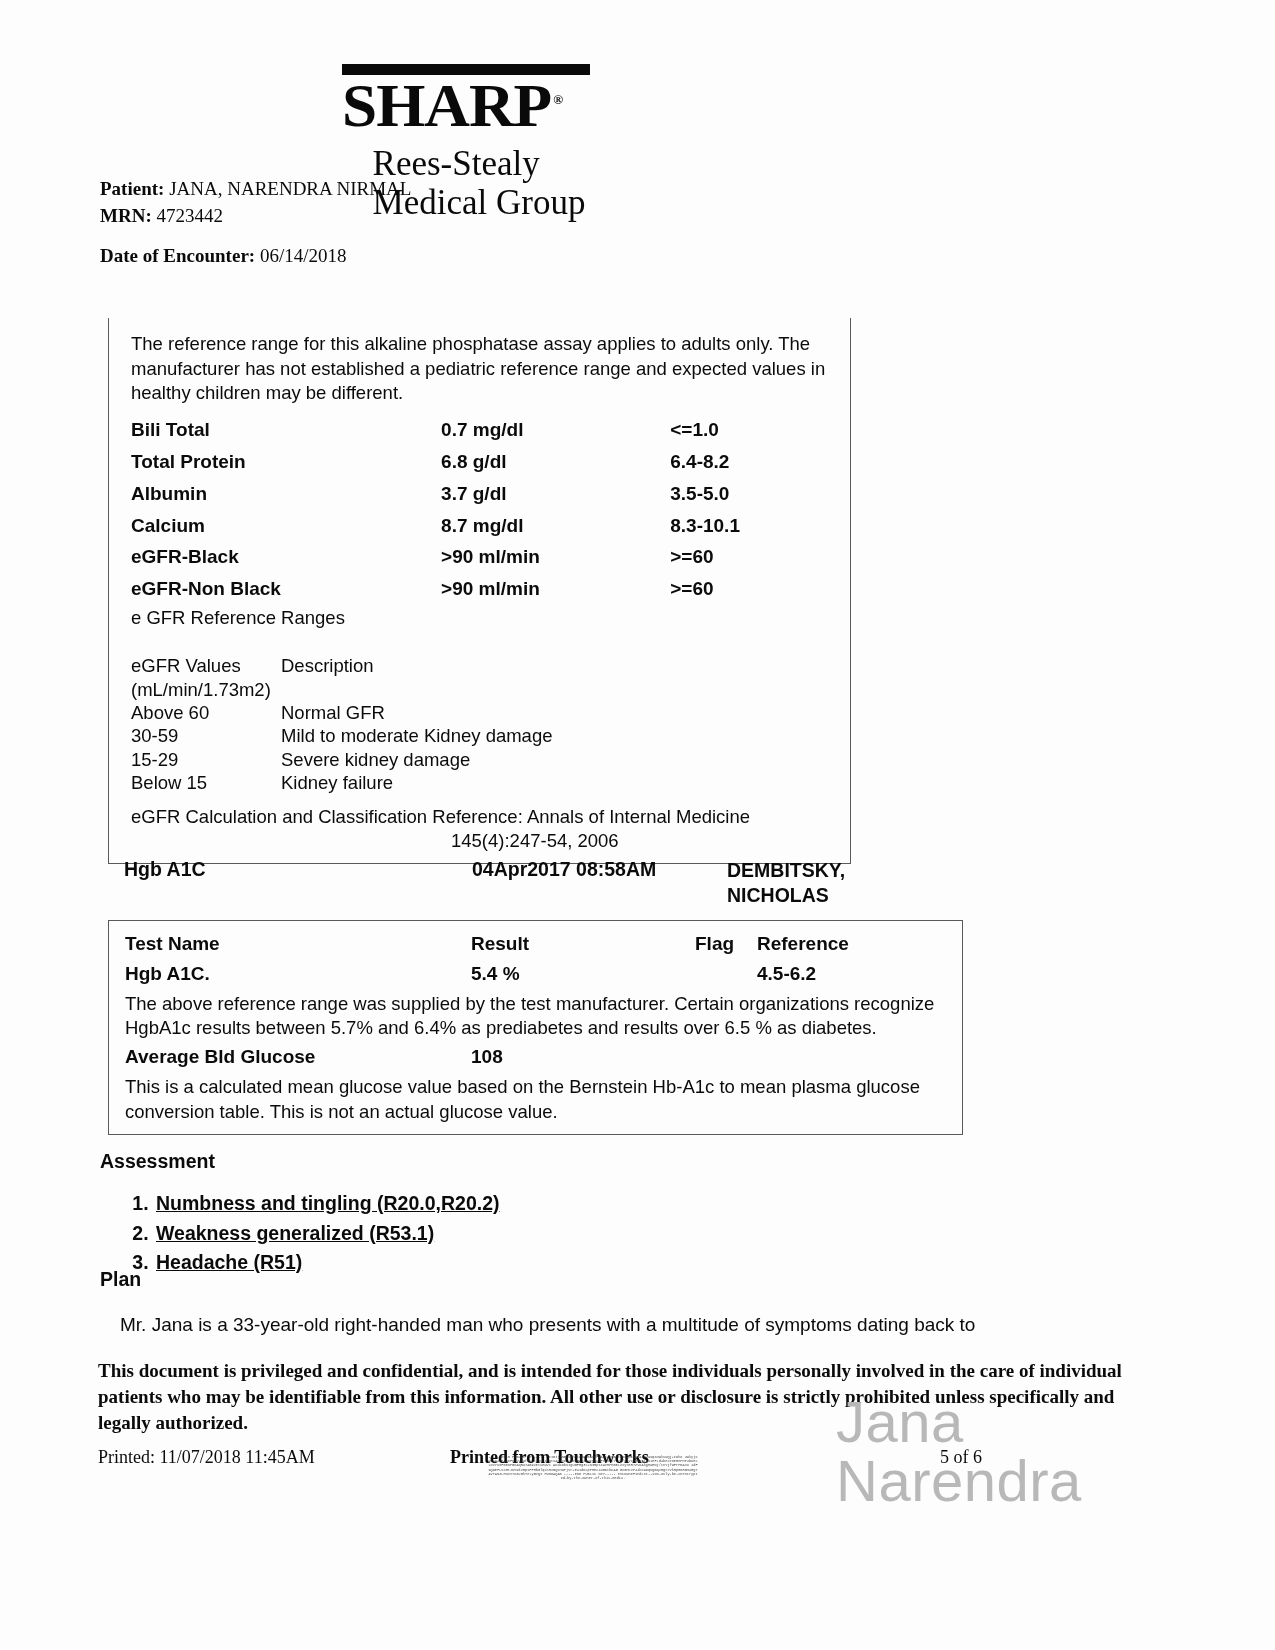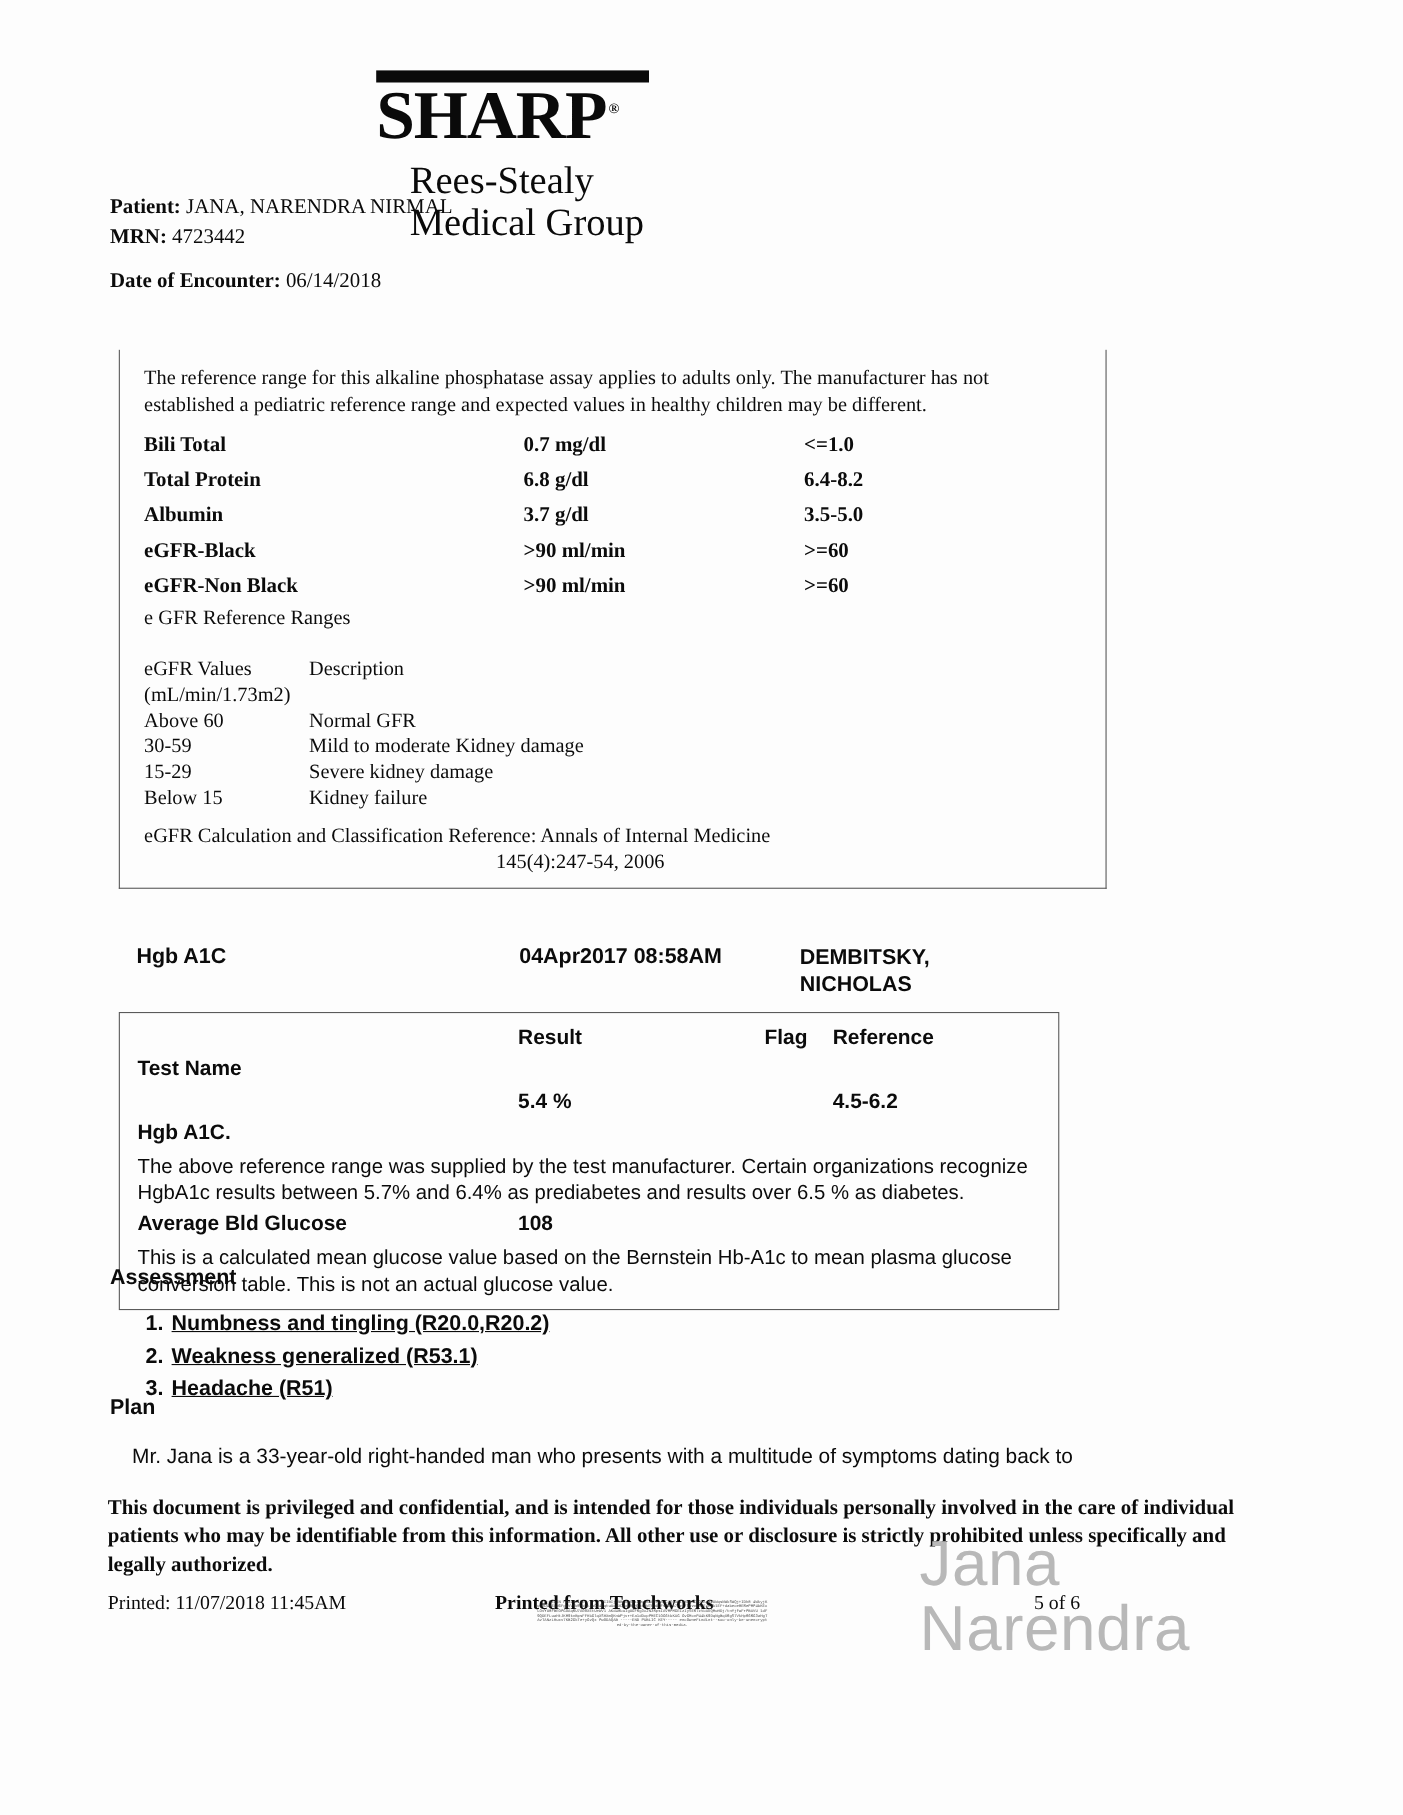--- a/index.html
+++ b/index.html
@@ -84,26 +84,25 @@
     font-family: "Liberation Serif", serif;
     font-size: 19px;
   }
   .encounter .lbl { font-weight: bold; }
 
   
   .lab-box {
     position: absolute;
     left: 108px;
     top: 318px;
-    width: 898px;
+    width: 743px;
     border: 1.4px solid #5a5a5a;
     border-top: none;
     box-sizing: border-box;
     padding: 14px 0 10px 0;
-    font-family: Liberation Serif, serif;
   }
   .lab-note {
     font-size: 18.5px;
     line-height: 1.33;
     padding: 0 20px 0 22px;
   }
   .lab-rows {
     margin-top: 8px;
     padding: 0 0 0 22px;
   }
@@ -167,21 +166,21 @@
     box-sizing: border-box;
     padding: 8px 0 10px 0;
   }
   .a1c-cols, .a1c-data {
     display: flex;
     font-weight: bold;
     font-size: 19px;
     line-height: 1.6;
     padding-left: 16px;
   }
-  .a1c-cols .c1, .a1c-data .c1 { width: 346px; margin-top: 28px; }
+  .a1c-cols .c1, .a1c-data .c1 { width: 346px; }
   .a1c-cols .c2, .a1c-data .c2 { width: 224px; }
   .a1c-cols .c3, .a1c-data .c3 { width: 62px; }
   .a1c-cols .c4, .a1c-data .c4 { width: 180px; }
 
   .a1c-note {
     font-size: 18.5px;
     line-height: 1.33;
     padding: 2px 16px 0 16px;
   }
   .a1c-glu {
@@ -341,20 +340,25 @@
         <span class="c-value">6.8 g/dl</span>
         <span class="c-ref">6.4-8.2</span>
       </div>
 
       <div class="lab-row">
         <span class="c-name">Albumin</span>
         <span class="c-value">3.7 g/dl</span>
         <span class="c-ref">3.5-5.0</span>
       </div>
 
+      <div class="lab-row">
+        <span class="c-name">Calcium</span>
+        <span class="c-value">8.7 mg/dl</span>
+        <span class="c-ref">8.3-10.1</span>
+      </div>
 
       <div class="lab-row">
         <span class="c-name">eGFR-Black</span>
         <span class="c-value">&gt;90 ml/min</span>
         <span class="c-ref">&gt;=60</span>
       </div>
 
       <div class="lab-row">
         <span class="c-name">eGFR-Non Black</span>
         <span class="c-value">&gt;90 ml/min</span>

